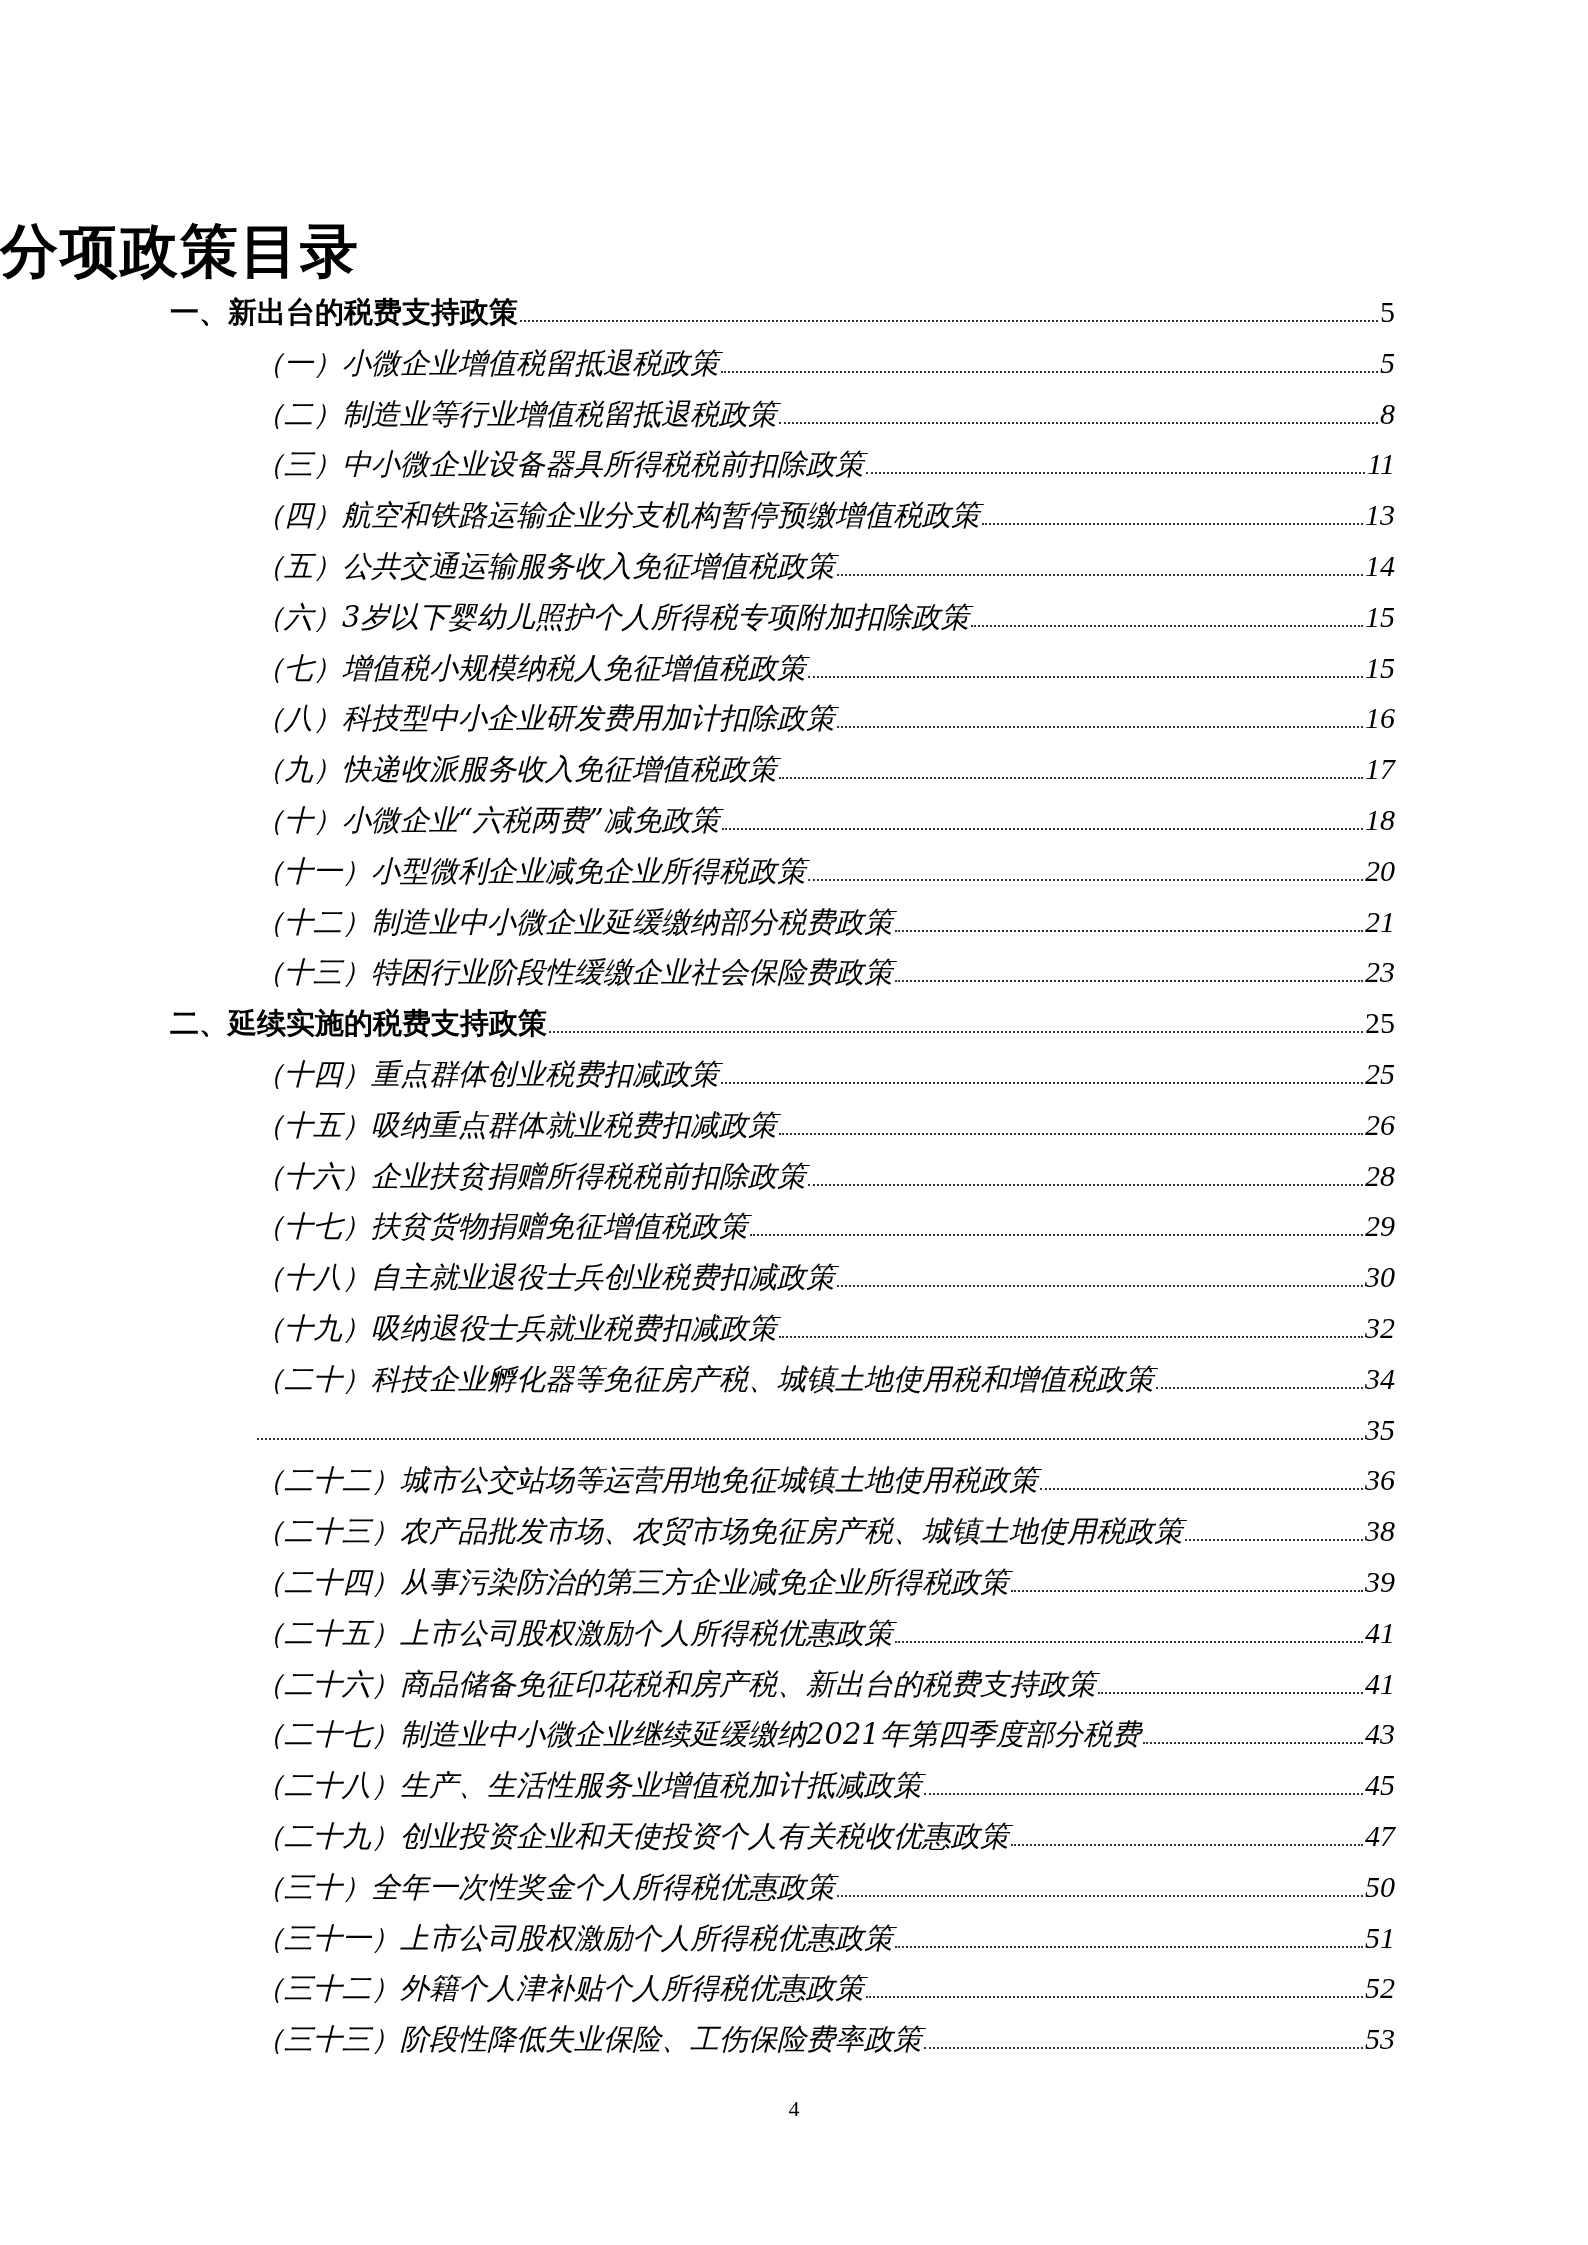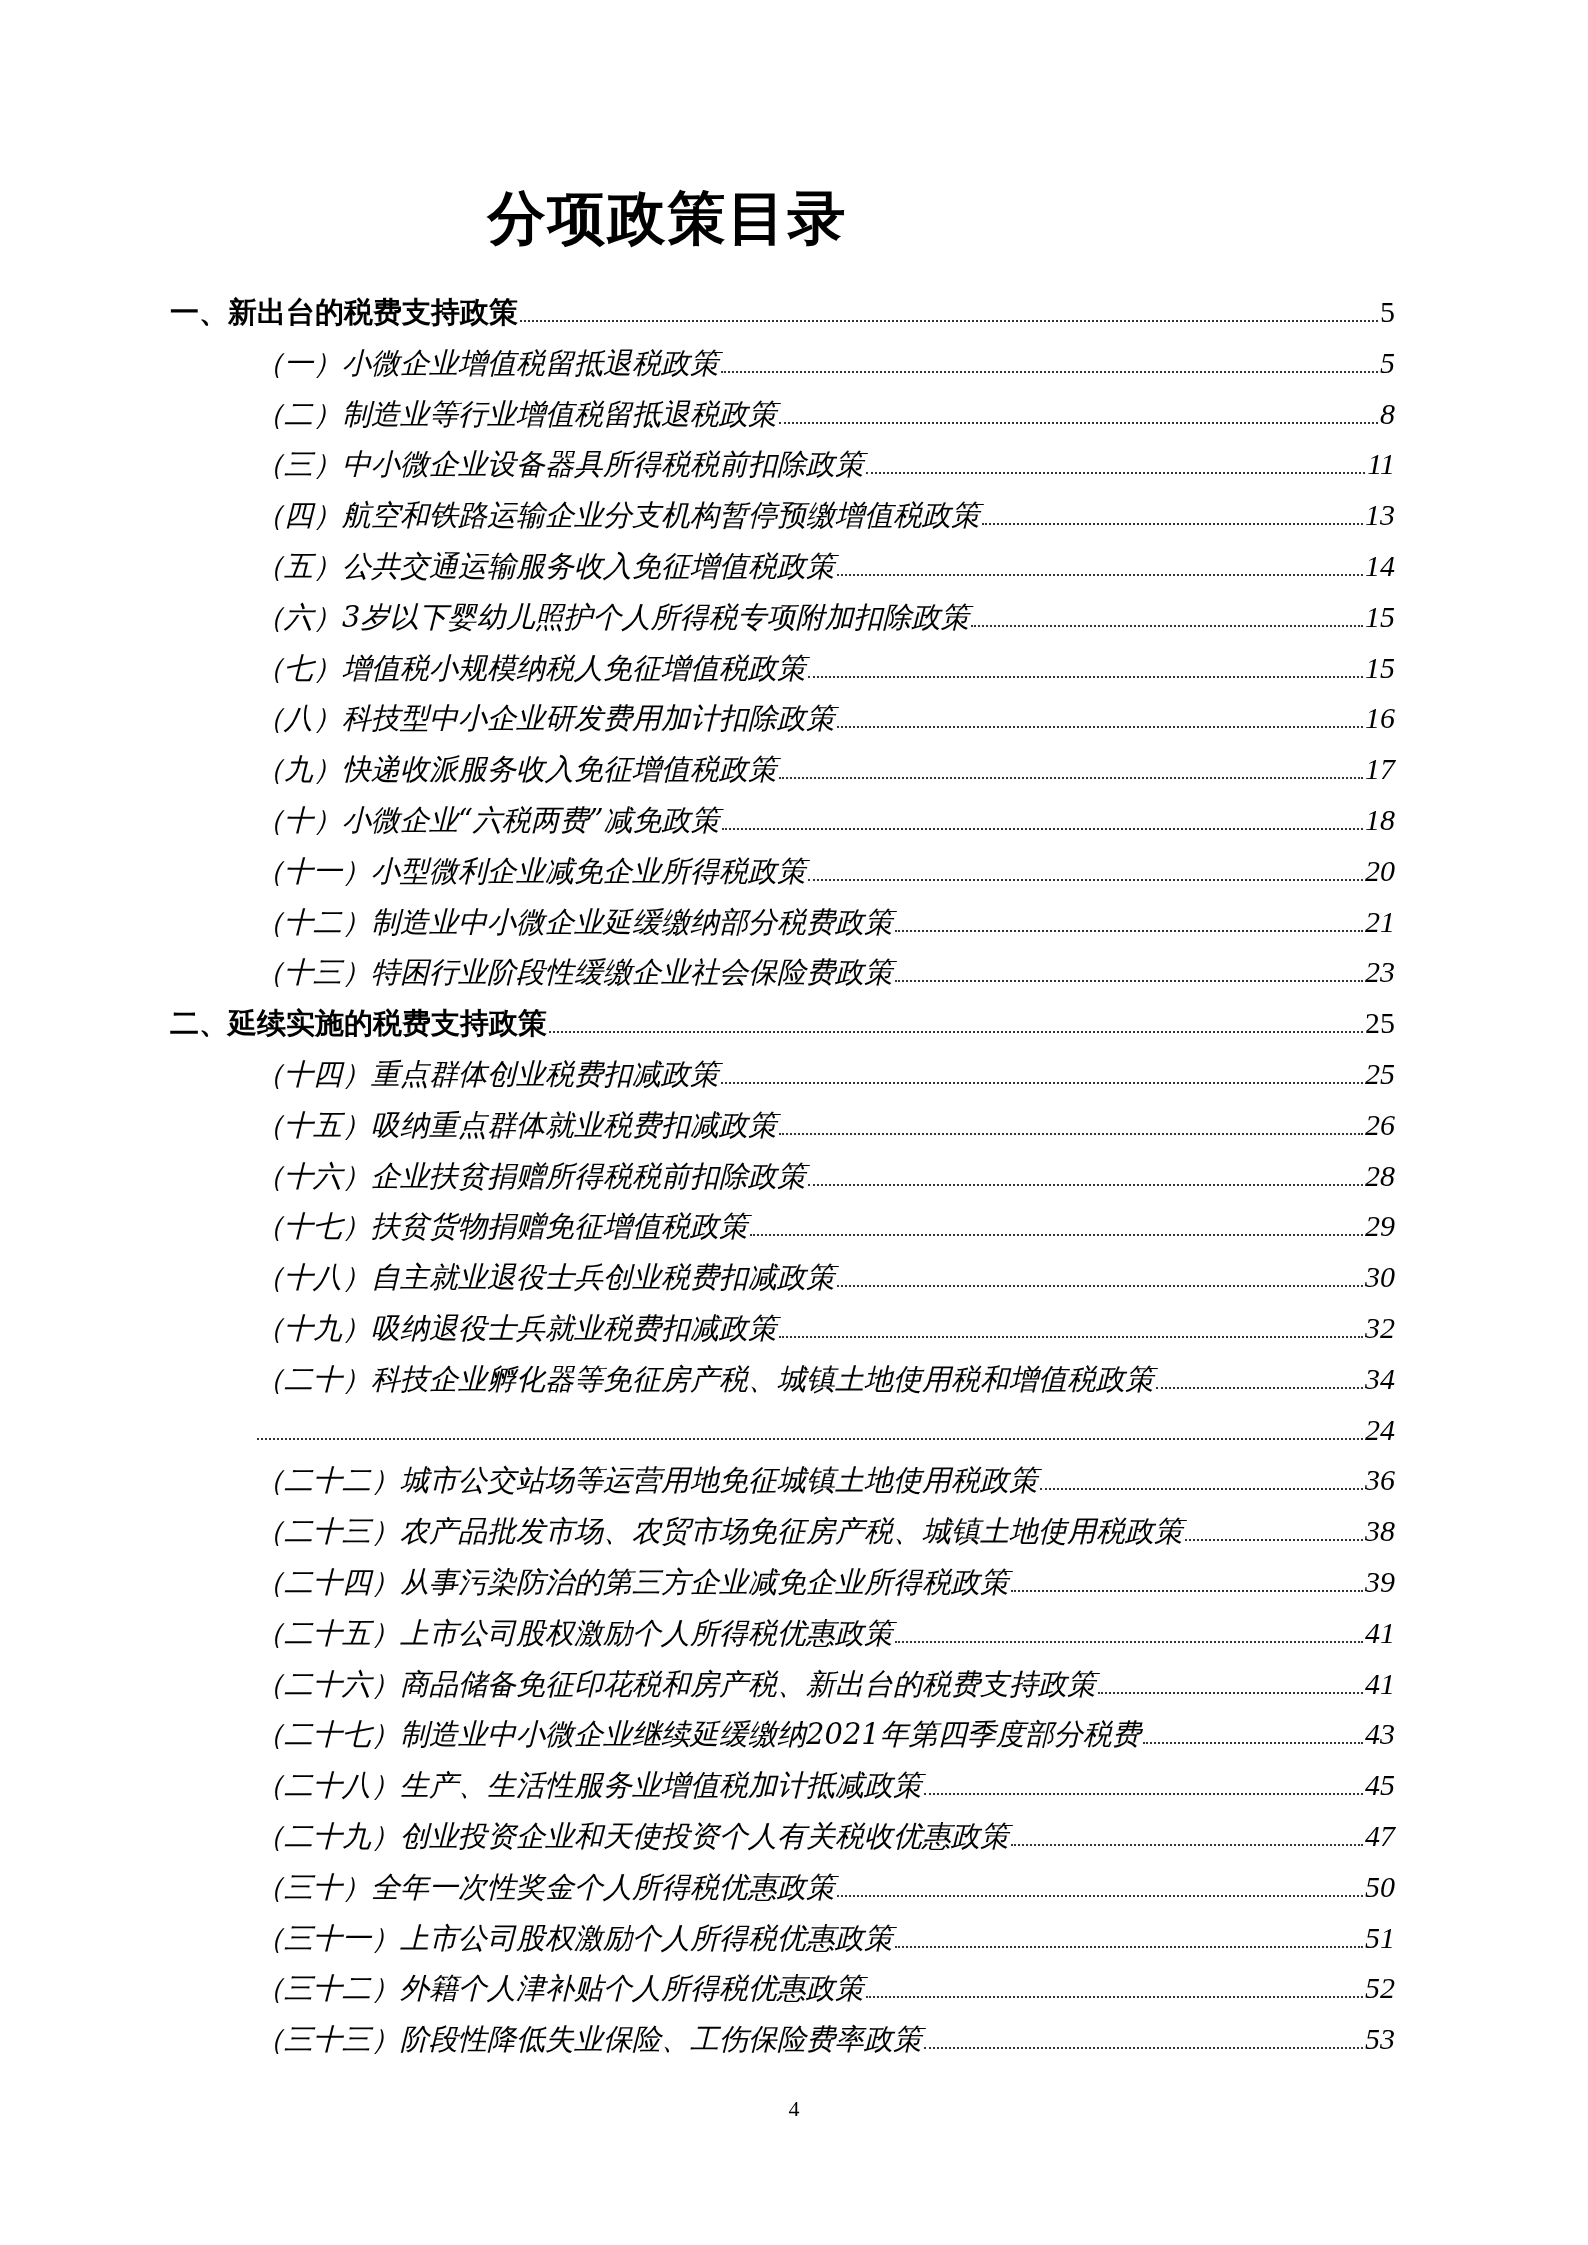--- a/index.html
+++ b/index.html
@@ -1,20 +1,20 @@
 <!DOCTYPE html>
 <html><head>
 <meta charset="utf-8">
 <style>
   html, body { margin: 0; padding: 0; background: #ffffff; }
   body { width: 1588px; height: 2245px; position: relative; overflow: hidden; color: #000; }
   .page { position: absolute; left: 0; top: 0; width: 1588px; height: 2245px; }
   .title {
-    position: absolute; left: 0; width: 1335px; top: 183px;
-    text-align: center; font-family: "DejaVu Sans", "Liberation Sans", sans-serif;
+    position: absolute; left: 0; width: 1335px; top: 216px;
+    font-family: "DejaVu Sans", "Liberation Sans", sans-serif;
     font-size: 58px; font-weight: bold; letter-spacing: 2px; line-height: 70px;
   }
   .toc { position: absolute; left: 0; top: 282px; width: 1588px; }
   .row {
     position: absolute; height: 50px; display: flex; align-items: flex-end;
     right: 193px; font-size: 29px; line-height: 40px;
   }
   .row.section { left: 170px; font-family: "DejaVu Sans", "Liberation Sans", sans-serif; font-weight: bold; text-align: center; }
   .row.item { left: 255px; font-family: "DejaVu Serif", "Liberation Serif", serif; font-style: italic; }
   .row .label { white-space: nowrap; flex: 0 0 auto; }
@@ -140,21 +140,21 @@
         <span class="leader"></span>
         <span class="pg">32</span>
       </div>
     <div class="row item" style="top:1066.8px">
         <span class="label">（二十）科技企业孵化器等免征房产税、城镇土地使用税和增值税政策</span>
         <span class="leader"></span>
         <span class="pg">34</span>
       </div>
     <div class="row item" style="top:1117.6px">
         <span class="leader"></span>
-        <span class="pg">24</span>
+        <span class="pg">35</span>
       </div>
     <div class="row item" style="top:1168.4px">
         <span class="label">（二十二）城市公交站场等运营用地免征城镇土地使用税政策</span>
         <span class="leader"></span>
         <span class="pg">36</span>
       </div>
     <div class="row item" style="top:1219.2px">
         <span class="label">（二十三）农产品批发市场、农贸市场免征房产税、城镇土地使用税政策</span>
         <span class="leader"></span>
         <span class="pg">38</span>

